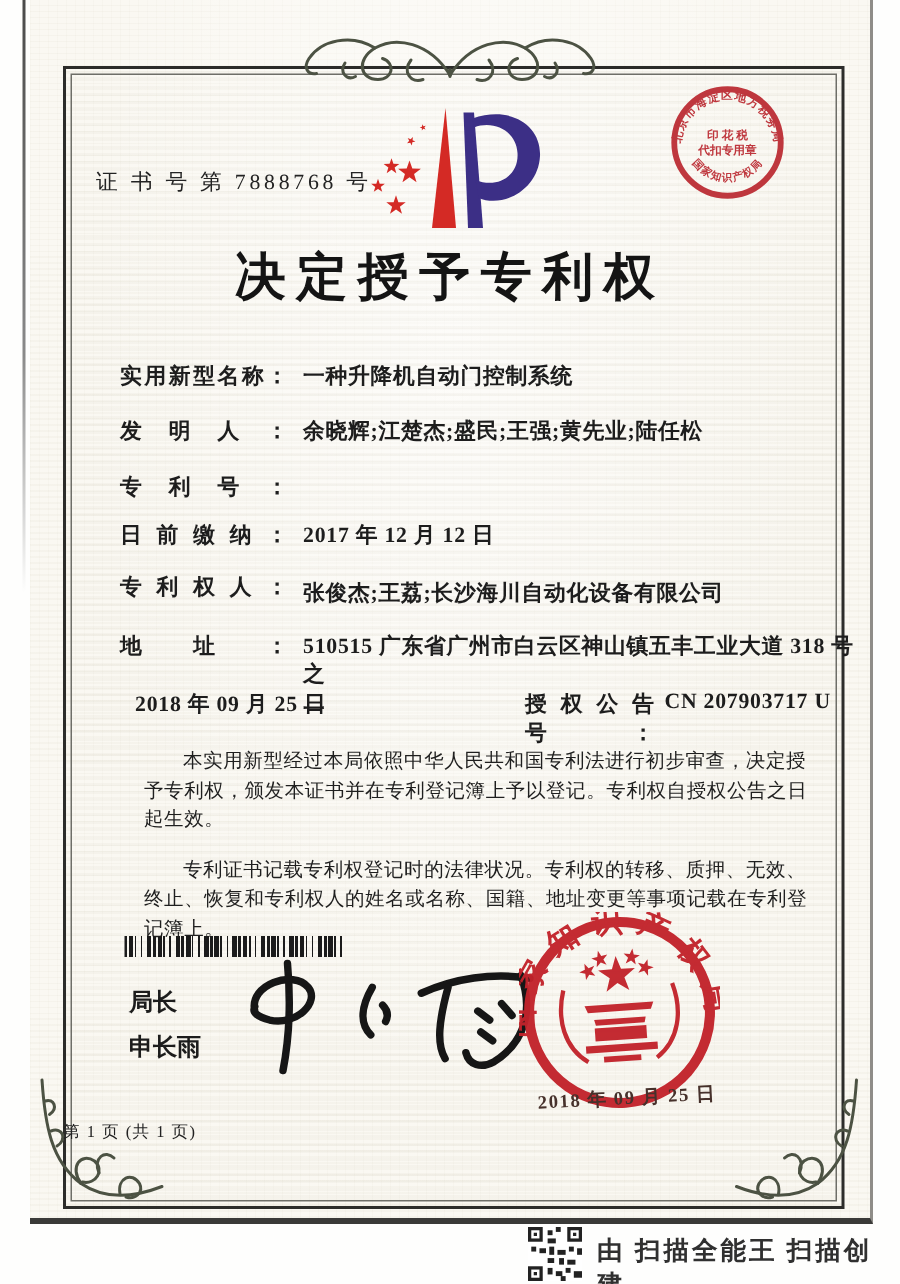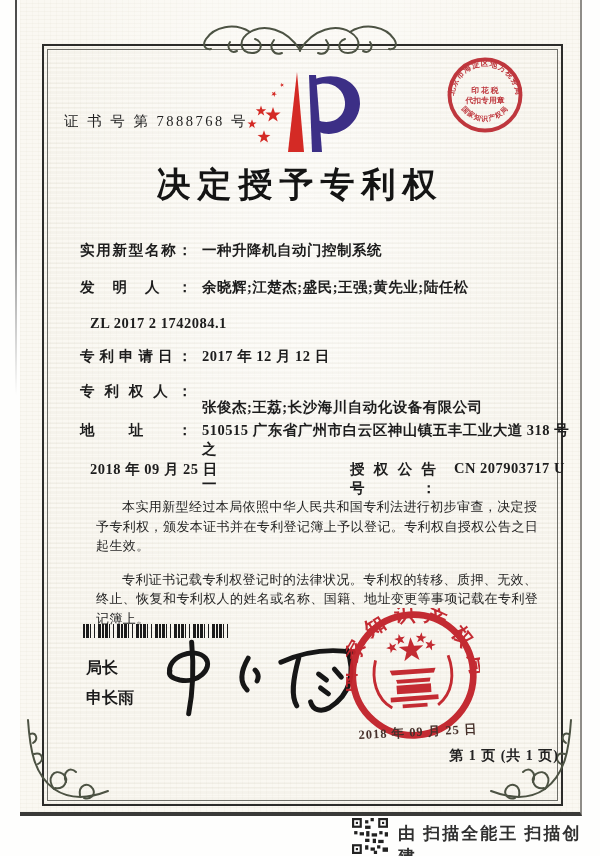--- a/index.html
+++ b/index.html
@@ -34,39 +34,39 @@
   .cert-no{position:absolute;left:44px;top:80px;font-size:14.5px;font-weight:400;
     letter-spacing:2.5px;color:#232323;margin-top:32px;}
   .tax-seal{position:absolute;left:426px;top:56px;opacity:.9;}
   .logo{position:absolute;left:208px;top:70px;}
   .doc-title{position:absolute;left:0;right:0;top:162px;text-align:center;
     font-size:34px;font-weight:700;letter-spacing:7px;color:#141414;}
   .frow{position:absolute;left:60px;display:flex;font-size:14.5px;font-weight:700;color:#1d1d1d;}
   .lbl{display:inline-block;width:112px;text-align:justify;text-align-last:justify;flex:none;}
   .lbl.narrow{width:86px;}
   .val{margin-left:10px;letter-spacing:.5px;}
-  .val .l2{margin-top:16px;}
+  .val .l2{margin-top:4px;}
   .paras{position:absolute;left:62px;top:483px;width:472px;color:#1f1f1f;}
   .paras p{margin:14px;font-size:13px;line-height:19.5px;text-indent:2em;
     letter-spacing:.4px;font-weight:400;}
   .barcode{position:absolute;left:63px;top:624px;width:146px;height:14px;
     background:repeating-linear-gradient(90deg,
       #1b1b1b 0 2px, rgba(0,0,0,0) 2px 3px,
       #1b1b1b 3px 6px, rgba(0,0,0,0) 6px 7px,
       #1b1b1b 7px 8px, rgba(0,0,0,0) 8px 11px,
       #1b1b1b 11px 12px, rgba(0,0,0,0) 12px 15px,
       #1b1b1b 15px 18px, rgba(0,0,0,0) 18px 19px);}
   .director{position:absolute;left:66px;top:658px;font-size:16px;font-weight:700;color:#1c1c1c;}
   .director div{margin-bottom:9px;}
   .signature{position:absolute;left:132px;top:636px;}
   .big-seal{position:absolute;left:326px;top:608px;opacity:.96;}
   .seal-date{position:absolute;left:328px;top:724px;width:140px;text-align:center;
     font-size:12.5px;font-weight:700;color:#46312b;transform:rotate(-3deg);letter-spacing:1px;}
-  .page-num{position:absolute;left:22px;width:517px;top:747px;text-align:right;
-    font-size:14px;font-weight:700;color:#222;letter-spacing:1px;}
+  .page-num{position:absolute;left:22px;width:517px;top:747px;text-align:left;
+    font-size:11px;font-weight:400;color:#222;letter-spacing:1px;}
   .qr{position:absolute;left:352px;top:818px;}
   .scan-credit{position:absolute;left:398px;top:822px;font-size:17px;font-weight:600;
     color:#303030;letter-spacing:2px;font-family:"Liberation Serif","DejaVu Serif",serif;}
   svg text{font-family:"Liberation Serif","DejaVu Serif",serif;}
 </style>
 </head>
 <body>
 
 <div class="scan-line"></div>
 
@@ -154,45 +154,45 @@
 
   <div class="frow" style="top:241px">
     <span class="lbl">实用新型名称：</span>
     <span class="val">一种升降机自动门控制系统</span>
   </div>
   <div class="frow" style="top:278px">
     <span class="lbl">发明人：</span>
     <span class="val">余晓辉;江楚杰;盛民;王强;黄先业;陆任松</span>
   </div>
   <div class="frow" style="top:315px">
-    <span class="val">ZL 2017 2 1742084.1</span>
+    <span class="lbl">专利号：</span>
   </div>
   <div class="frow" style="top:347px">
-    <span class="lbl">专利申请日：</span>
+    <span class="lbl">日前缴纳：</span>
     <span class="val">2017 年 12 月 12 日</span>
   </div>
   <div class="frow" style="top:382px">
     <span class="lbl">专利权人：</span>
     <span class="val" style="width:372px">
       <div class="l2">张俊杰;王荔;长沙海川自动化设备有限公司</div>
     </span>
   </div>
   <div class="frow" style="top:421px">
     <span class="lbl">地址：</span>
     <span class="val" style="width:372px">
       <div>510515 广东省广州市白云区神山镇五丰工业大道 318 号之</div>
       <div class="l2">一</div>
     </span>
   </div>
   <div class="frow" style="top:460px">
     <span class="val">2018 年 09 月 25 日</span>
   </div>
   <div class="frow" style="left:330px;top:460px">
     <span class="lbl narrow">授权公告号：</span>
-    <span class="val" style="margin-left:18px">CN 207903717 U</span>
+    <span class="val" style="margin-left:7px">CN 207903717 U</span>
   </div>
 
   <div class="paras">
     <p>本实用新型经过本局依照中华人民共和国专利法进行初步审查，决定授予专利权，颁发本证书并在专利登记簿上予以登记。专利权自授权公告之日起生效。</p>
     <p>专利证书记载专利权登记时的法律状况。专利权的转移、质押、无效、终止、恢复和专利权人的姓名或名称、国籍、地址变更等事项记载在专利登记簿上。</p>
   </div>
 
   <div class="barcode"></div>
 
   <div class="director">

